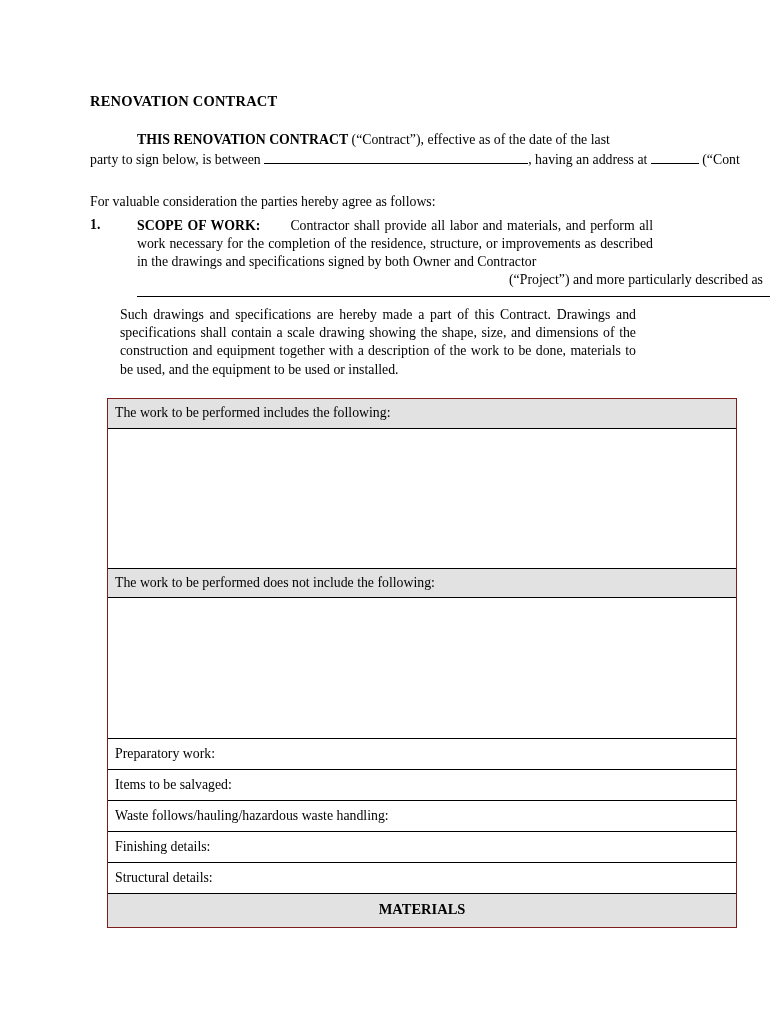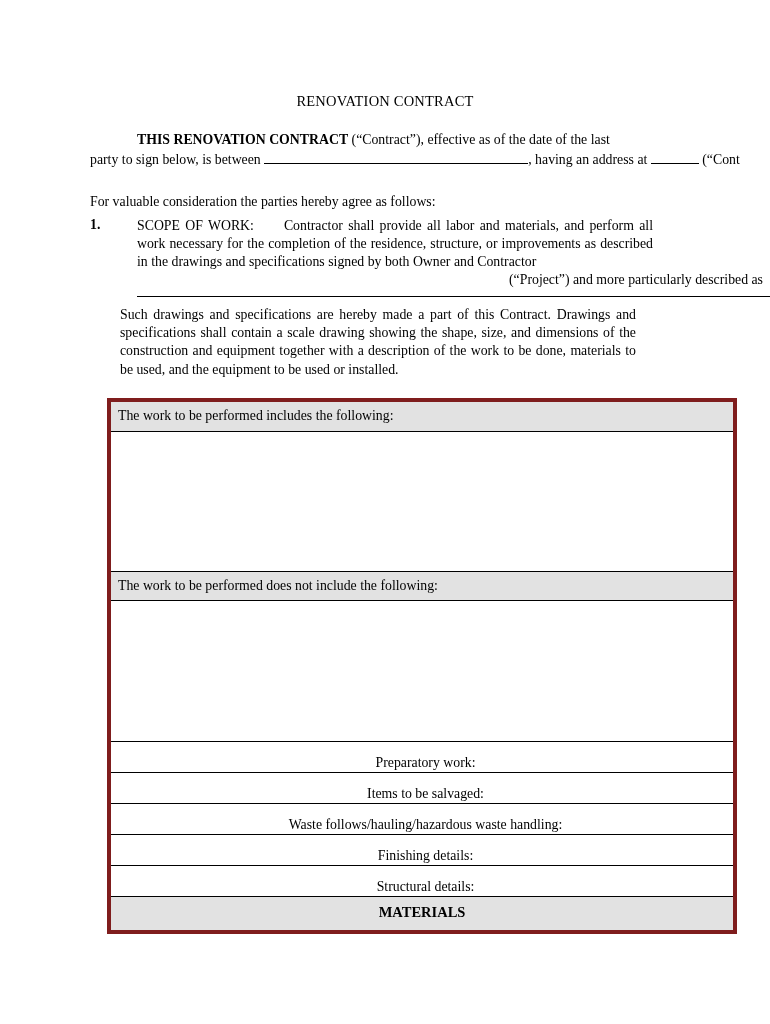--- a/index.html
+++ b/index.html
@@ -14,22 +14,22 @@
     font-size: 13.8px;
     color: #000000;
   }
   .bold { font-weight: bold; }
 
   .doc-title {
     position: absolute;
     top: 93px;
     left: 90px;
     width: 590px;
-    text-align: center;
-    font-weight: normal;
+    text-align: left;
+    font-weight: bold;
     font-size: 14.5px;
     letter-spacing: 0.2px;
   }
 
   .intro {
     position: absolute;
     top: 130px;
     left: 90px;
     width: 720px;
     line-height: 20px;
@@ -62,21 +62,21 @@
     font-weight: bold;
   }
   .scope-body {
     position: absolute;
     top: 217px;
     left: 137px;
     width: 516px;
     line-height: 18.2px;
     text-align: justify;
   }
-  .scope-heading { font-weight: normal; padding-right: 30px; }
+  .scope-heading { font-weight: bold; padding-right: 30px; }
 
   .project-line {
     position: absolute;
     top: 271px;
     left: 135px;
     width: 628px;
     display: flex;
     align-items: flex-end;
     line-height: 18.2px;
     flex-direction: column;
@@ -105,36 +105,36 @@
     width: 516px;
     line-height: 18.2px;
     text-align: justify;
   }
 
   .work-table {
     position: absolute;
     top: 398px;
     left: 107px;
     width: 630px;
-    border: 4px solid #7f1d1d;
+    border: 1px solid #7f1d1d;
   }
   .t-row {
     width: 100%;
     border-top: 1px solid #000;
     padding: 5px 0 0 7px;
     line-height: 18px;
   }
   .t-row:first-child { border-top: none; }
   .t-header {
     height: 29px;
     background: #e2e2e2;
   }
   .t-area-1 { height: 140px; background: #ffffff; padding: 0; }
   .t-area-2 { height: 141px; background: #ffffff; padding: 0; }
-  .t-field  { height: 31px; background: #ffffff; padding-top: 12px; text-align: center; }
+  .t-field  { height: 31px; background: #ffffff; padding-top: 6px; }
   .t-materials {
     height: 34px;
     background: #e2e2e2;
     text-align: center;
     font-weight: bold;
     font-size: 14.5px;
     padding: 6px 0 0 0;
   }
 </style>
 </head>

